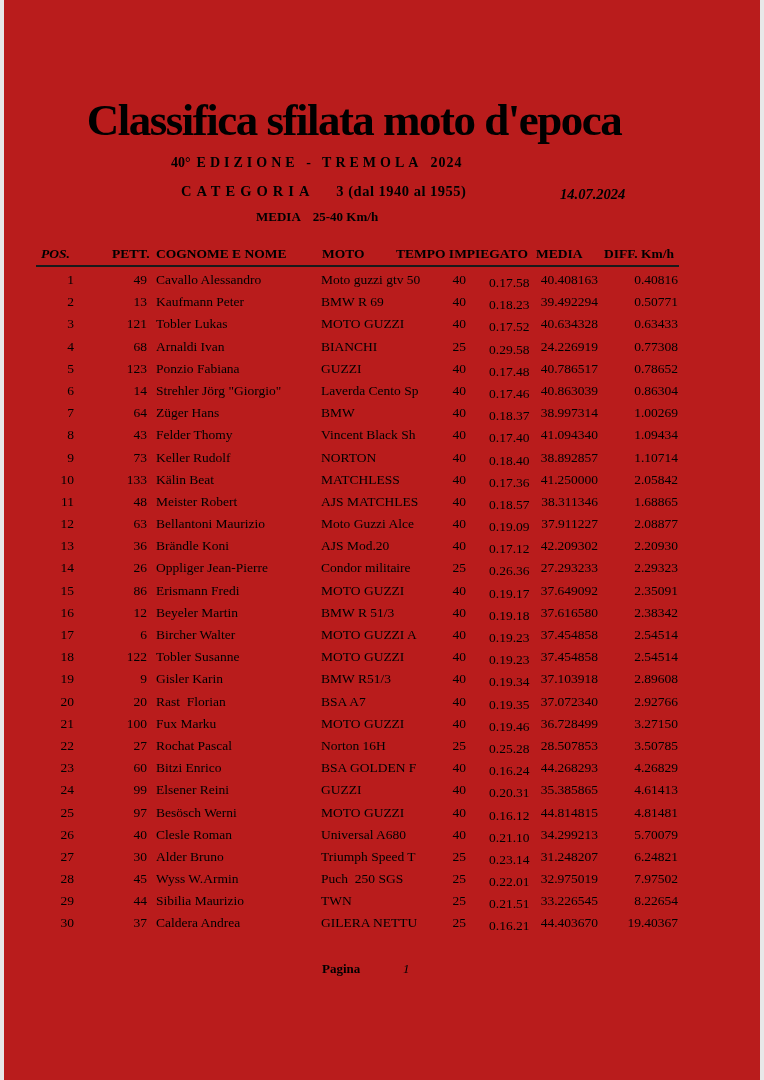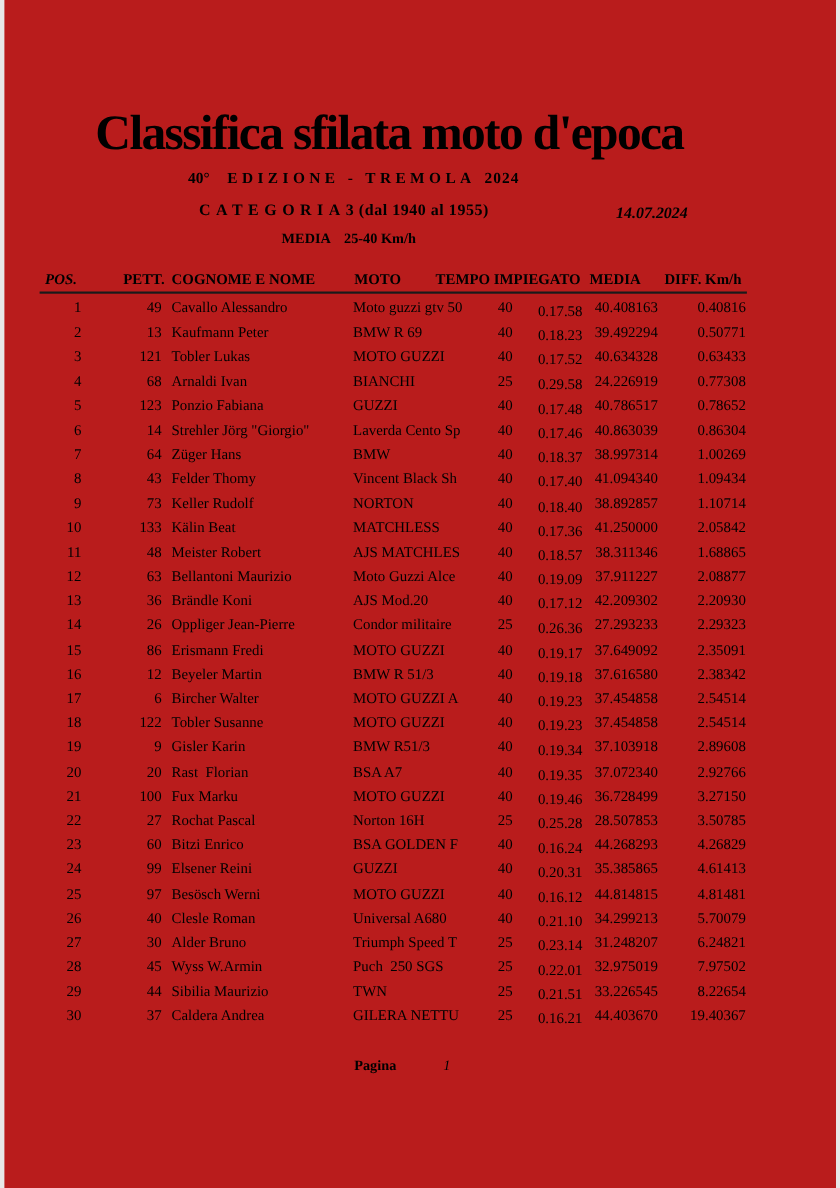--- a/index.html
+++ b/index.html
@@ -15,28 +15,28 @@
   .doc-title{
     position:absolute;top:94px;left:0;width:700px;
     text-align:center;
     font-size:45px;font-weight:bold;letter-spacing:-1.5px;
     white-space:nowrap;
   }
   .edition-line{
     position:absolute;top:155px;left:167px;
     font-size:14px;font-weight:bold;white-space:nowrap;
   }
-  .edition-line .spread{letter-spacing:4px;margin-left:16px;}
+  .edition-line .spread{letter-spacing:4px;margin-left:6px;}
   .edition-line .year{letter-spacing:1px;margin-left:8px;}
   .category-line{
     position:absolute;top:183px;left:177px;
     font-size:14.5px;font-weight:bold;white-space:nowrap;
   }
   .category-line .spread{letter-spacing:5px;}
-  .category-line .cat-value{letter-spacing:0.5px;}
+  .category-line .cat-value{margin-left:22px;letter-spacing:0.5px;}
   .doc-date{
     position:absolute;top:186px;left:556px;
     font-size:14.5px;font-weight:bold;font-style:italic;
     white-space:nowrap;
   }
   .media-line{
     position:absolute;top:209px;left:252px;
     font-size:13px;font-weight:bold;white-space:nowrap;
   }
   .media-line .media-value{margin-left:12px;}

